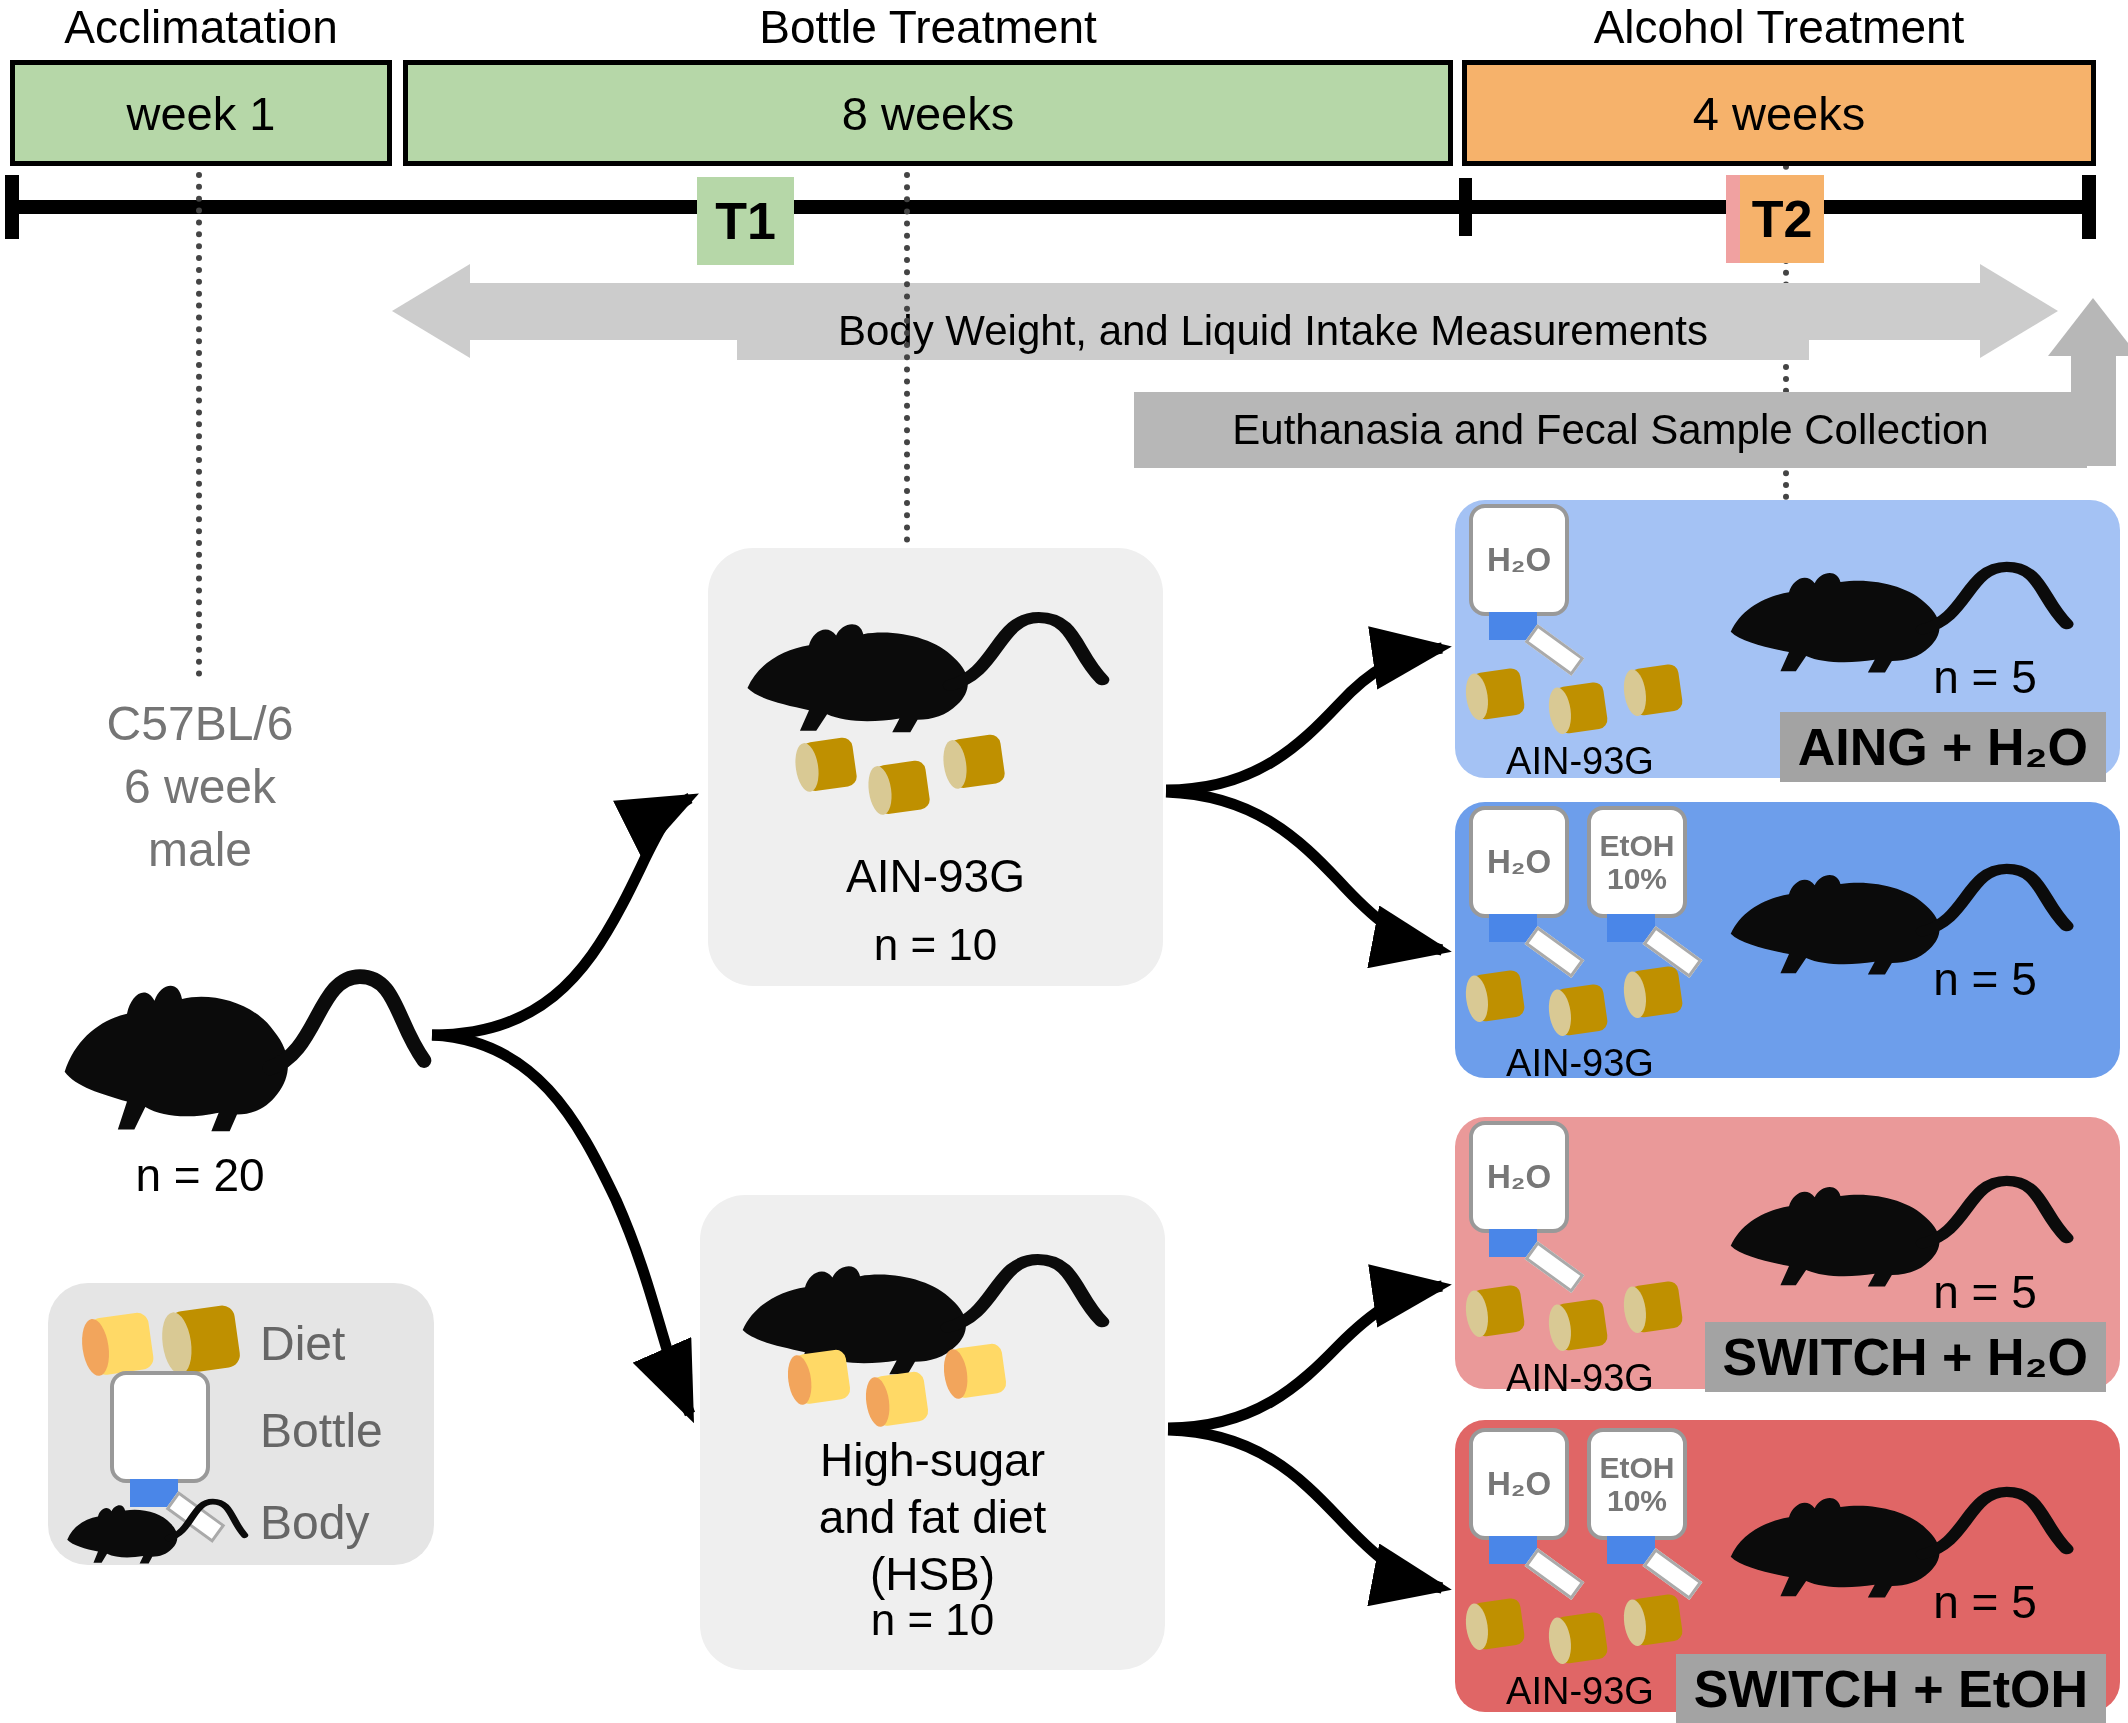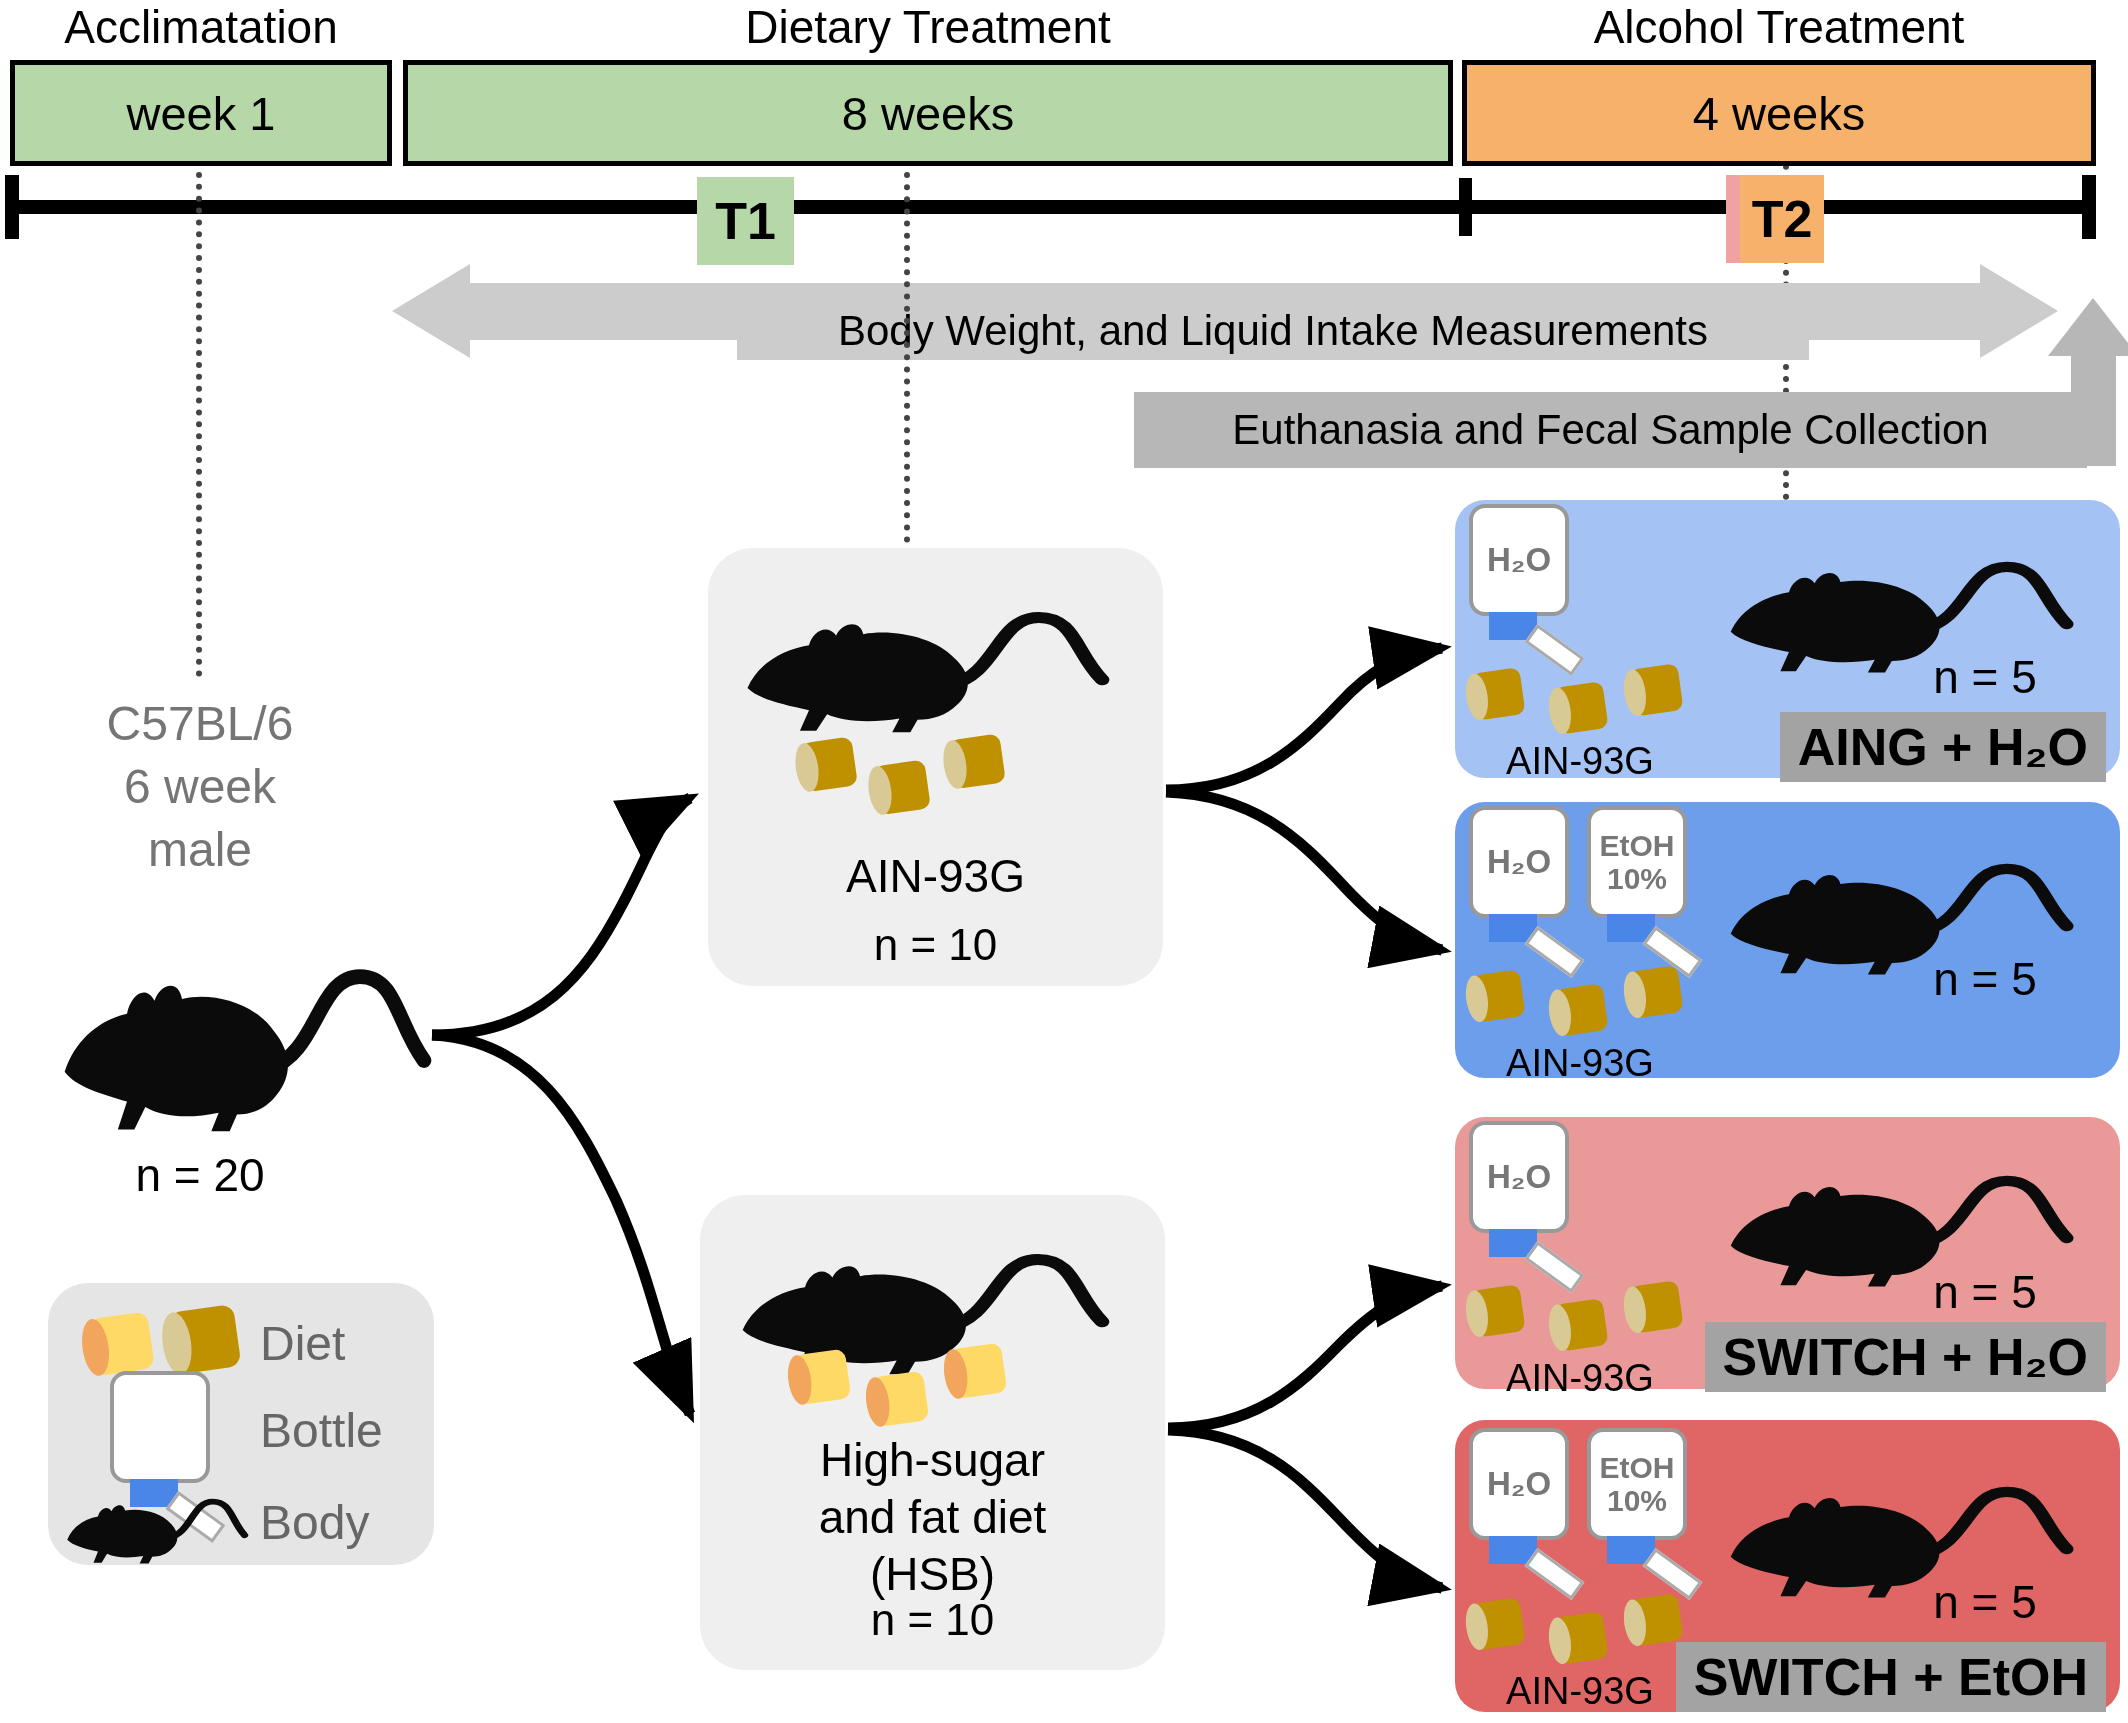--- a/index.html
+++ b/index.html
@@ -60,21 +60,21 @@
           <rect x="10" y="8" width="46" height="44" rx="9" fill="#ffd966"></rect>
           <ellipse cx="13" cy="30" rx="10" ry="22" fill="#f2a55c"></ellipse>
         </g>
       </g>
     </defs>
   </svg>
 
   <div class="abs dotted" style="left:1783px;top:152px;height:348px;"></div>
 
   <div class="abs ctr phase-title" style="left:10px;top:0;width:382px;">Acclimatation</div>
-  <div class="abs ctr phase-title" style="left:403px;top:0;width:1050px;">Dietary Treatment</div>
+  <div class="abs ctr phase-title" style="left:403px;top:0;width:1050px;">Bottle Treatment</div>
   <div class="abs ctr phase-title" style="left:1462px;top:0;width:634px;">Alcohol Treatment</div>
 
   <div class="abs phase-box" style="left:10px;top:60px;width:372px;height:96px;">
       <span>week 1</span>
     </div>
   <div class="abs phase-box" style="left:403px;top:60px;width:1040px;height:96px;">
       <span>8 weeks</span>
     </div>
   <div class="abs phase-box orange" style="left:1462px;top:60px;width:624px;height:96px;">
       <span>4 weeks</span>
@@ -290,16 +290,16 @@
         <use href="#pellet-gold-shape"></use>
       </svg>
     <svg class="abs icon" viewBox="0 0 64 60" style="left:163px;top:168px;width:74px;height:64px;">
         <use href="#pellet-gold-shape"></use>
       </svg>
     <div class="abs ctr tg-diet" style="left:10px;top:250px;width:230px;">AIN-93G</div>
     <svg class="abs icon" viewBox="0 0 210 110" preserveAspectRatio="none" style="left:262px;top:40px;width:360px;height:140px;">
         <use href="#mouse-shape"></use>
       </svg>
     <div class="abs ctr tg-n" style="left:430px;top:155px;width:200px;">n = 5</div>
-    <div class="abs white-label" style="right:14px;top:222px;margin-left:43px;">SWITCH + EtOH</div>
+    <div class="abs white-label" style="right:14px;top:234px;margin-left:43px;">SWITCH + EtOH</div>
   </div>
 
 </div>
 
 </body></html>

